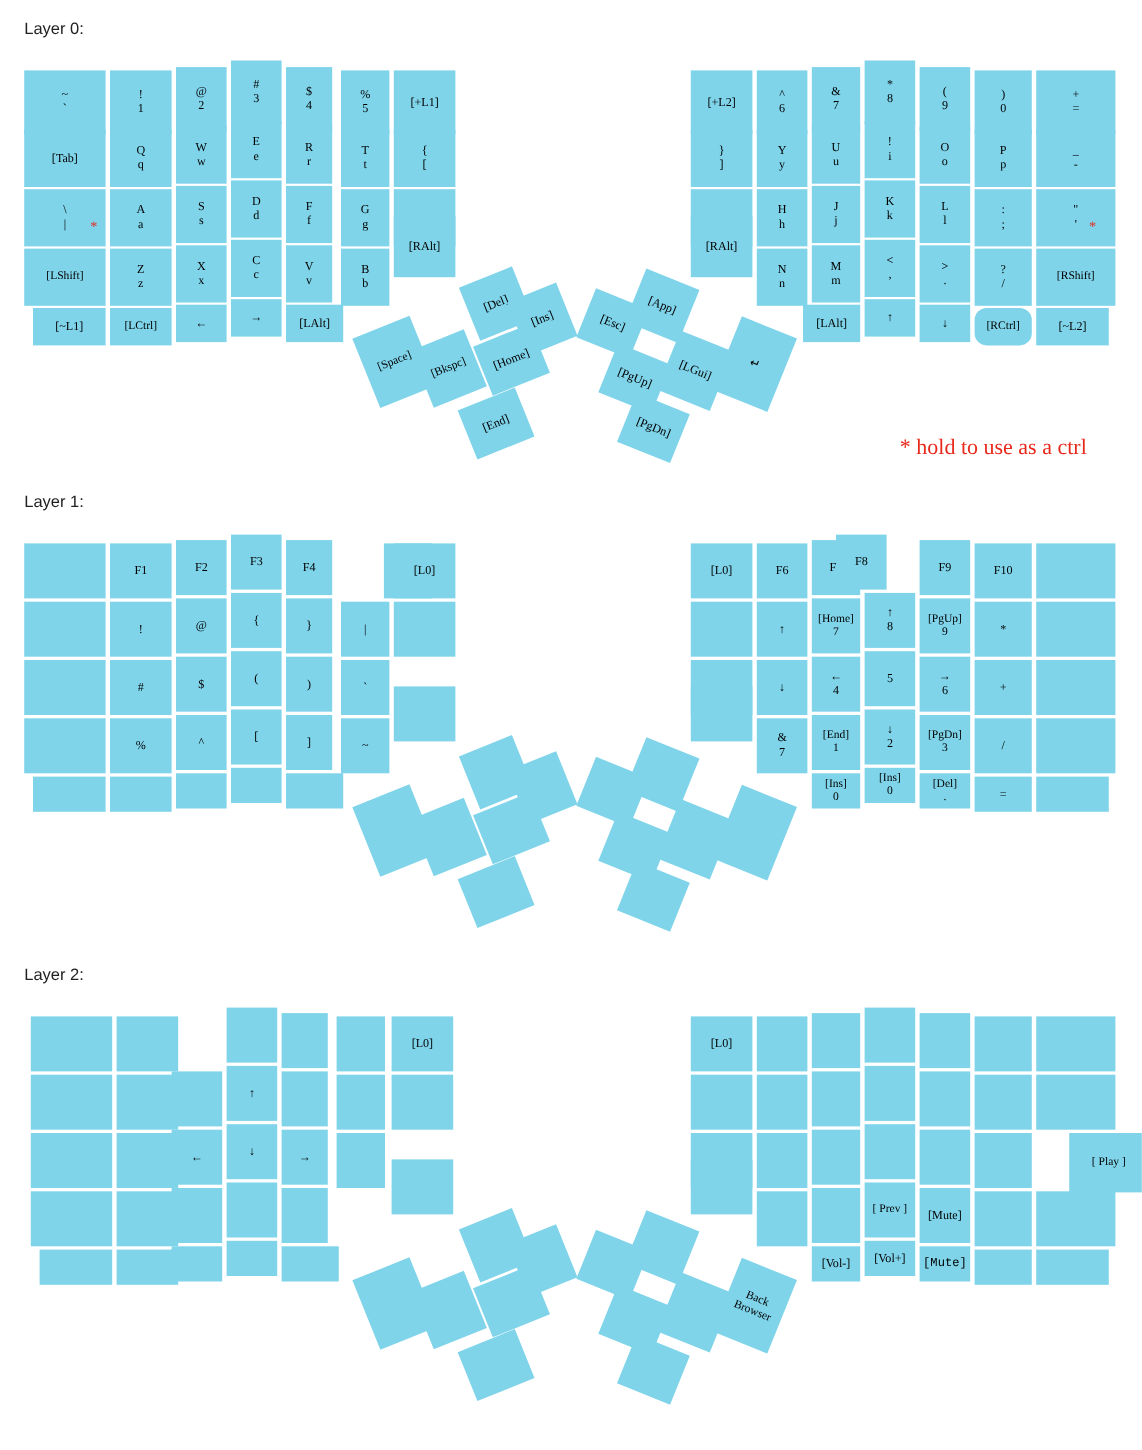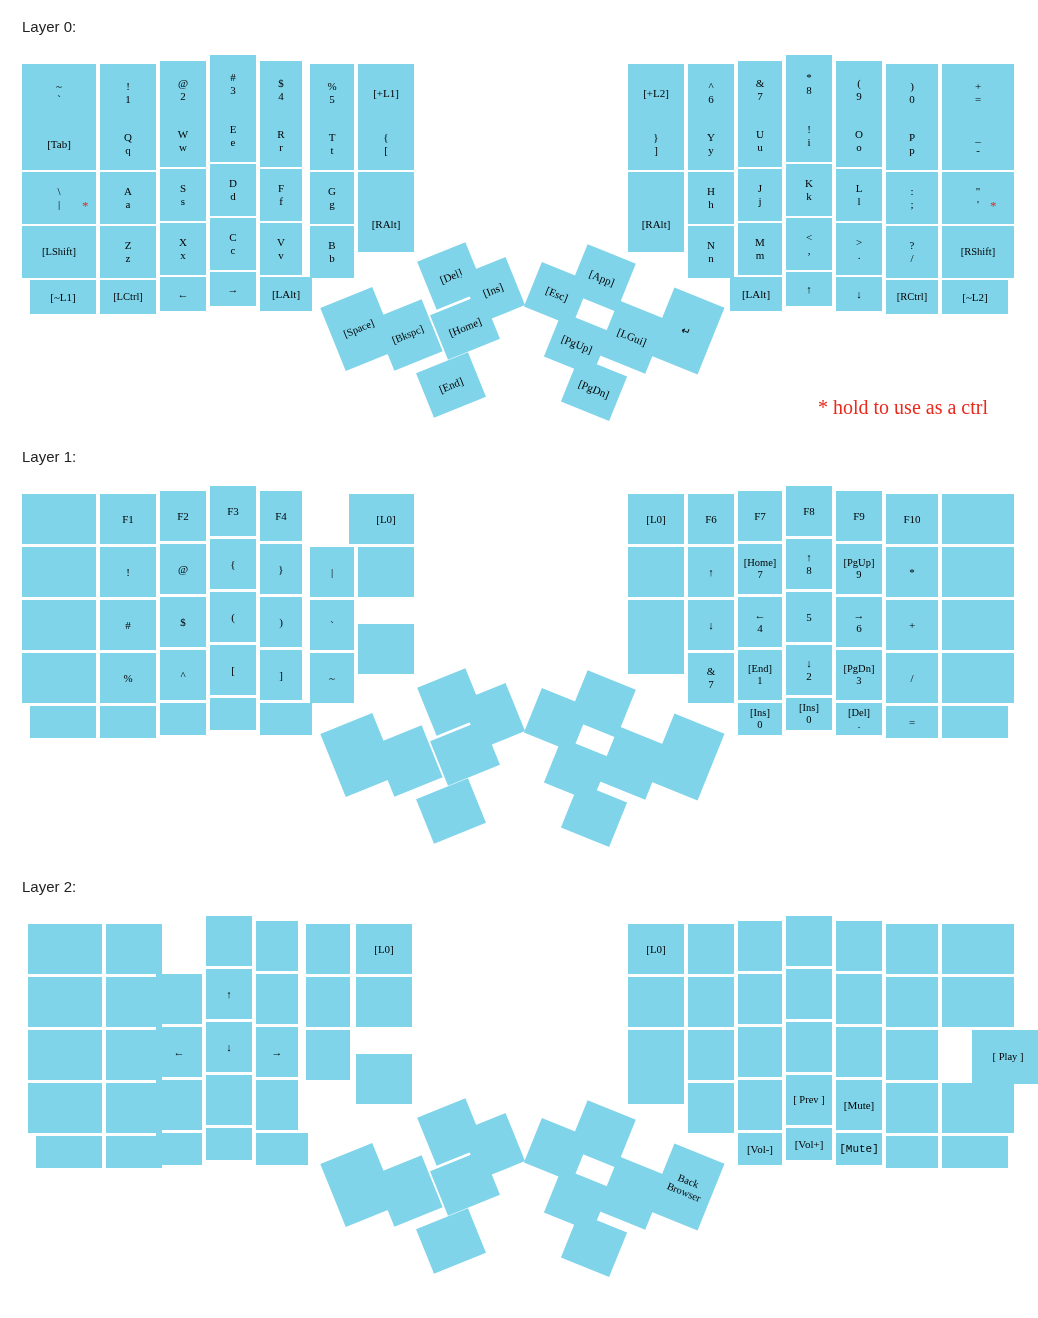--- a/index.html
+++ b/index.html
@@ -172,21 +172,21 @@
     <div class="key" style="left: 786px; top: 218px; width: 46px; height: 52px;">&lt;
 ,</div>
     <div class="key" style="left: 836px; top: 223px; width: 46px; height: 52px;">&gt;
 .</div>
     <div class="key" style="left: 886px; top: 226px; width: 52px; height: 52px;">?
 /</div>
     <div class="key small" style="left: 942px; top: 226px; width: 72px; height: 52px;">[RShift]</div>
     <div class="key" style="left: 730px; top: 277px; width: 52px; height: 34px;">[LAlt]</div>
     <div class="key" style="left: 786px; top: 272px; width: 46px; height: 34px;">↑</div>
     <div class="key" style="left: 836px; top: 277px; width: 46px; height: 34px;">↓</div>
-    <div class="key small" style="left: 886px; top: 280px; width: 52px; height: 34px;">[RCtrl]</div>
+    <div class="key small" style="left: 886px; top: 280px; width: 52px; height: 34px; border-radius: 11px;">[RCtrl]</div>
     <div class="key" style="left: 942px; top: 280px; width: 66px; height: 34px;">[~L2]</div>
     <div class="key" style="left: 22px; top: 494px; width: 74px; height: 50px;"></div>
     <div class="key" style="left: 100px; top: 494px; width: 56px; height: 50px;">F1</div>
     <div class="key" style="left: 160px; top: 491px; width: 46px; height: 50px;">F2</div>
     <div class="key" style="left: 210px; top: 486px; width: 46px; height: 50px;">F3</div>
     <div class="key" style="left: 260px; top: 491px; width: 42px; height: 50px;">F4</div>
     <div class="key" style="left: 310px; top: 494px; width: 44px; height: 50px; margin-left: 39px;">F5</div>
     <div class="key" style="left: 358px; top: 494px; width: 56px; height: 50px;">[L0]</div>
     <div class="key" style="left: 22px; top: 547px; width: 74px; height: 50px;"></div>
     <div class="key" style="left: 100px; top: 547px; width: 56px; height: 50px;">!</div>
@@ -221,21 +221,21 @@
     <div class="key" style="left: 423px; top: 787px; width: 56px; height: 48px; transform: rotate(-22deg);"></div>
     <div class="key" style="left: 531px; top: 696px; width: 52px; height: 48px; transform: rotate(22deg);"></div>
     <div class="key" style="left: 576px; top: 678px; width: 52px; height: 52px; transform: rotate(22deg);"></div>
     <div class="key" style="left: 551px; top: 746px; width: 52px; height: 48px; transform: rotate(22deg);"></div>
     <div class="key" style="left: 606px; top: 734px; width: 52px; height: 58px; transform: rotate(22deg);"></div>
     <div class="key" style="left: 659px; top: 721px; width: 54px; height: 72px; transform: rotate(22deg);"></div>
     <div class="key" style="left: 568px; top: 791px; width: 52px; height: 48px; transform: rotate(22deg);"></div>
     <div class="key" style="left: 628px; top: 494px; width: 56px; height: 50px;">[L0]</div>
     <div class="key" style="left: 688px; top: 494px; width: 46px; height: 50px;">F6</div>
     <div class="key" style="left: 738px; top: 491px; width: 44px; height: 50px;">F7</div>
-    <div class="key" style="left: 786px; top: 486px; width: 46px; height: 50px;">F8</div>
+    <div class="key" style="left: 760px; top: 486px; width: 46px; height: 50px;">F8</div>
     <div class="key" style="left: 836px; top: 491px; width: 46px; height: 50px;">F9</div>
     <div class="key" style="left: 886px; top: 494px; width: 52px; height: 50px;">F10</div>
     <div class="key" style="left: 942px; top: 494px; width: 72px; height: 50px;"></div>
     <div class="key" style="left: 628px; top: 547px; width: 56px; height: 50px;"></div>
     <div class="key" style="left: 688px; top: 547px; width: 46px; height: 50px;">↑</div>
     <div class="key small" style="left: 738px; top: 544px; width: 44px; height: 50px;">[Home]
 7</div>
     <div class="key" style="left: 786px; top: 539px; width: 46px; height: 50px;">↑
 8</div>
     <div class="key small" style="left: 836px; top: 544px; width: 46px; height: 50px;">[PgUp]

